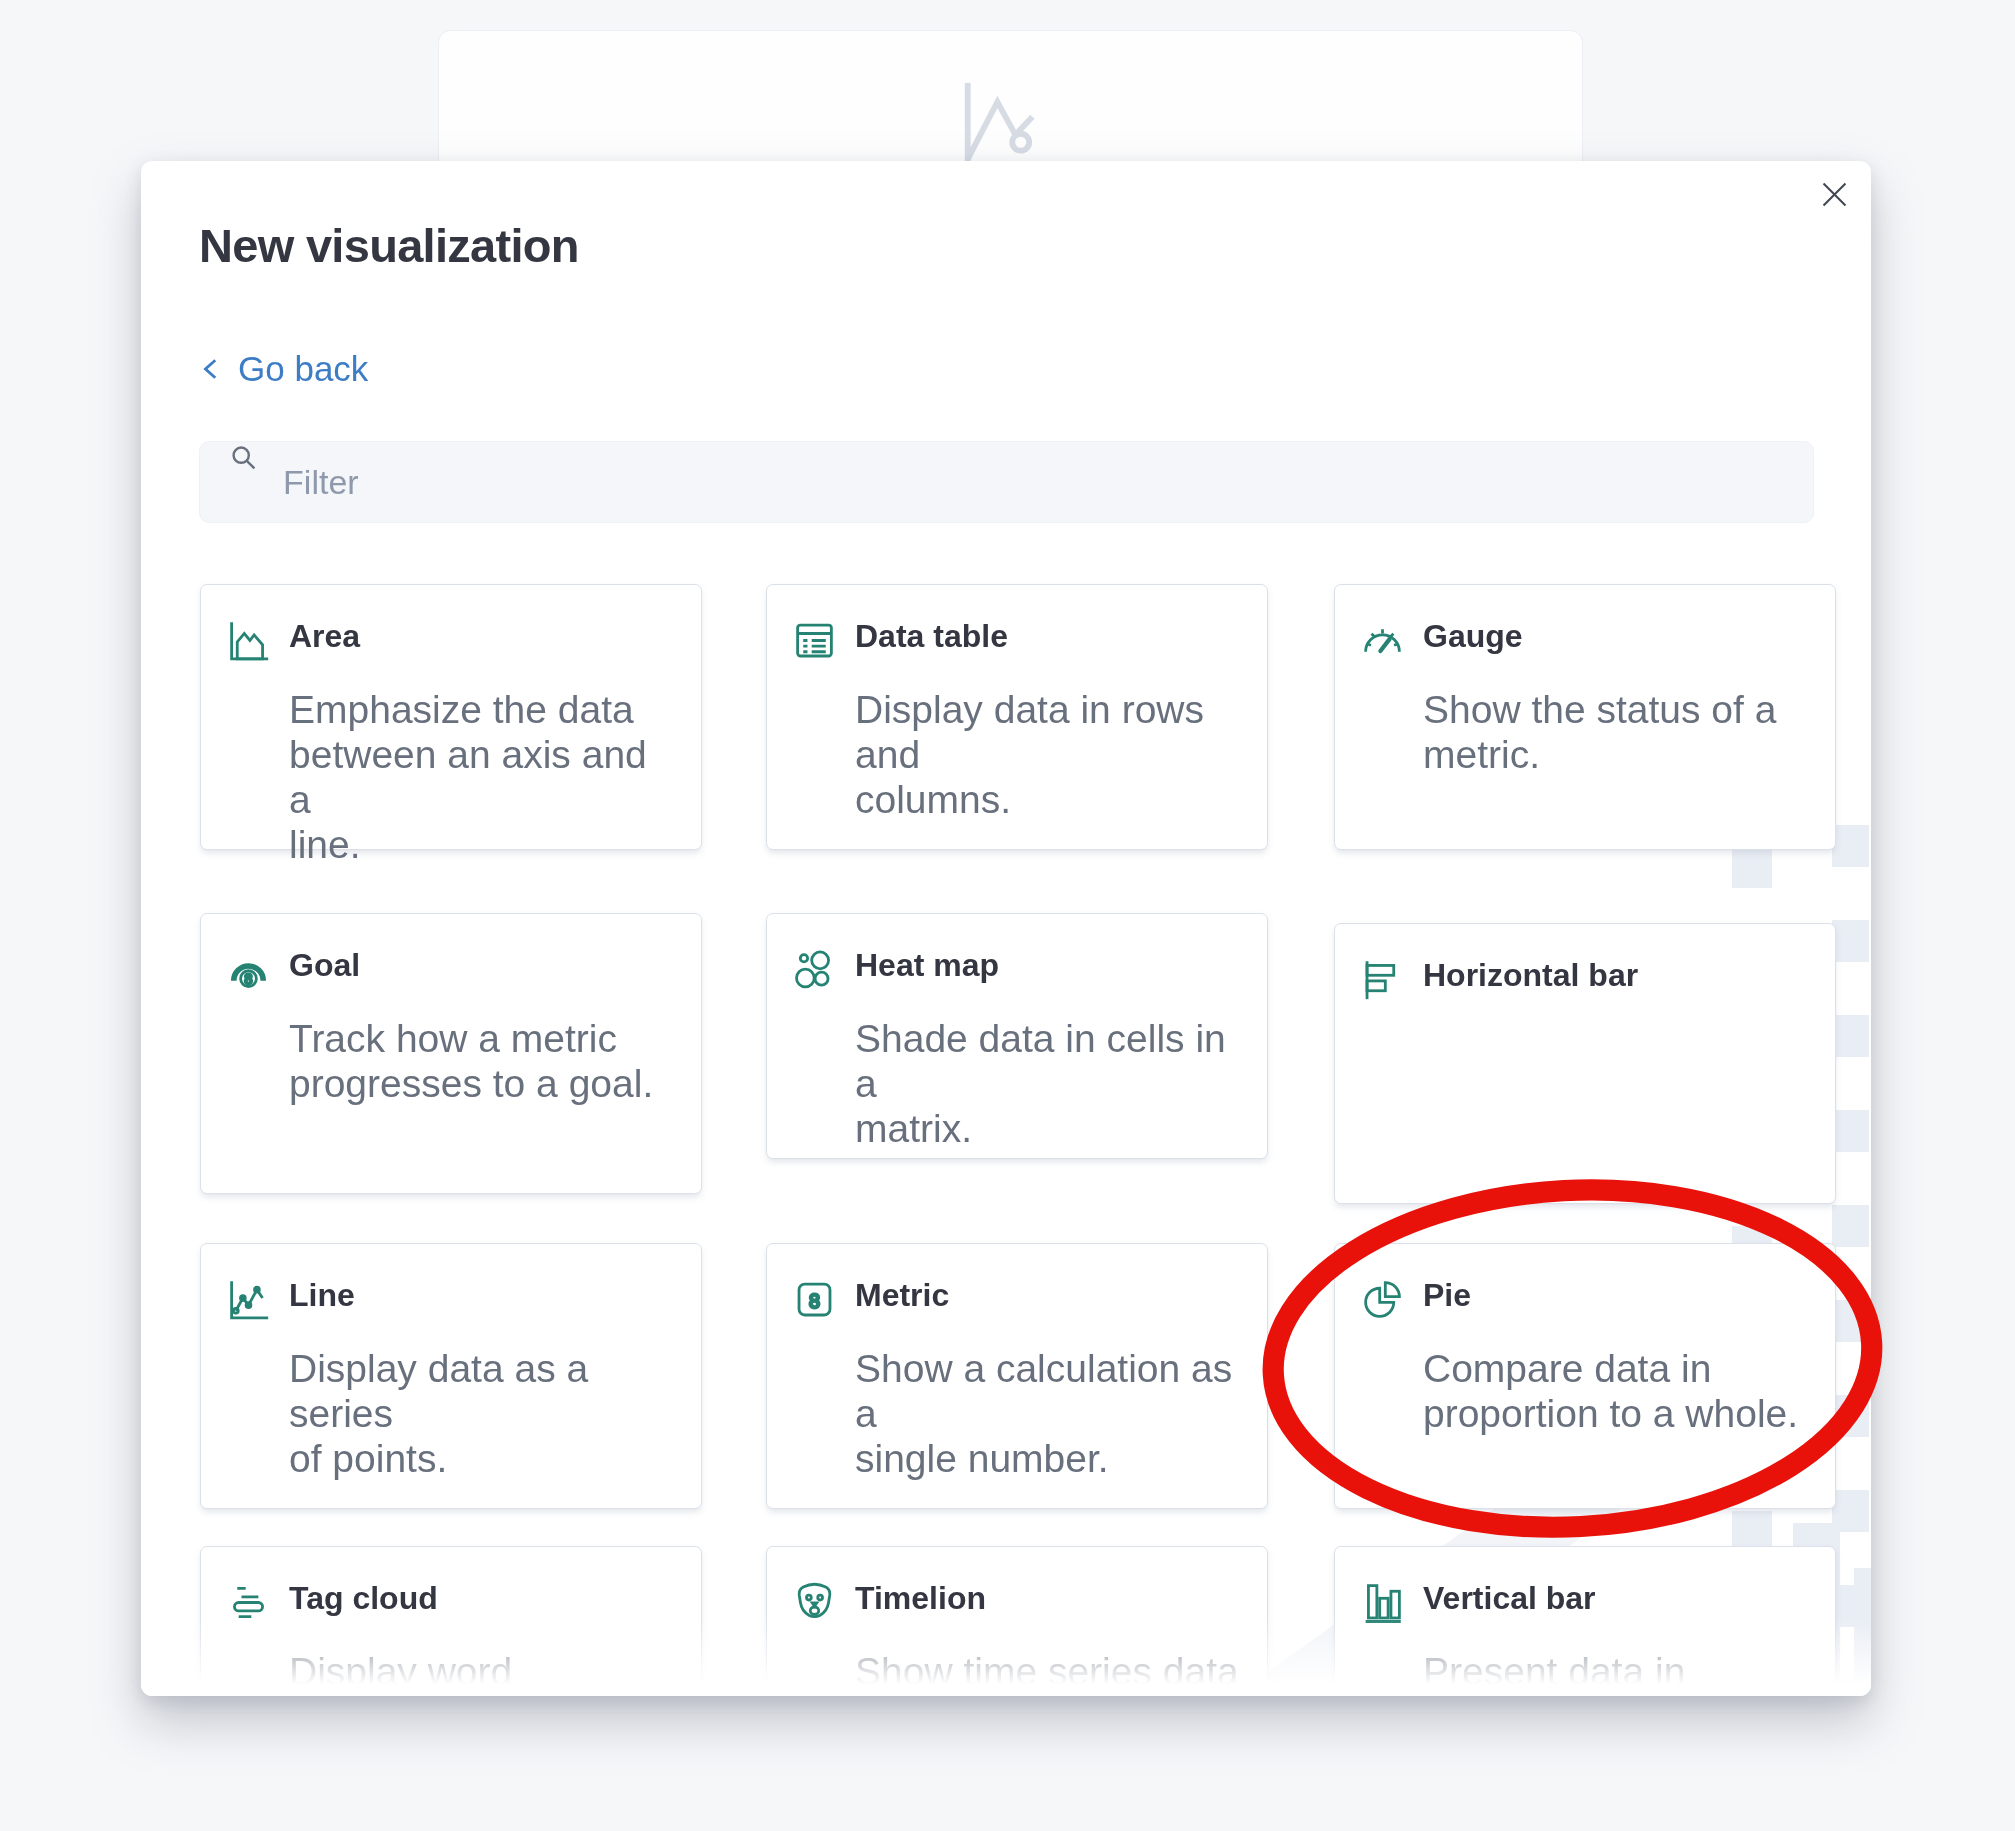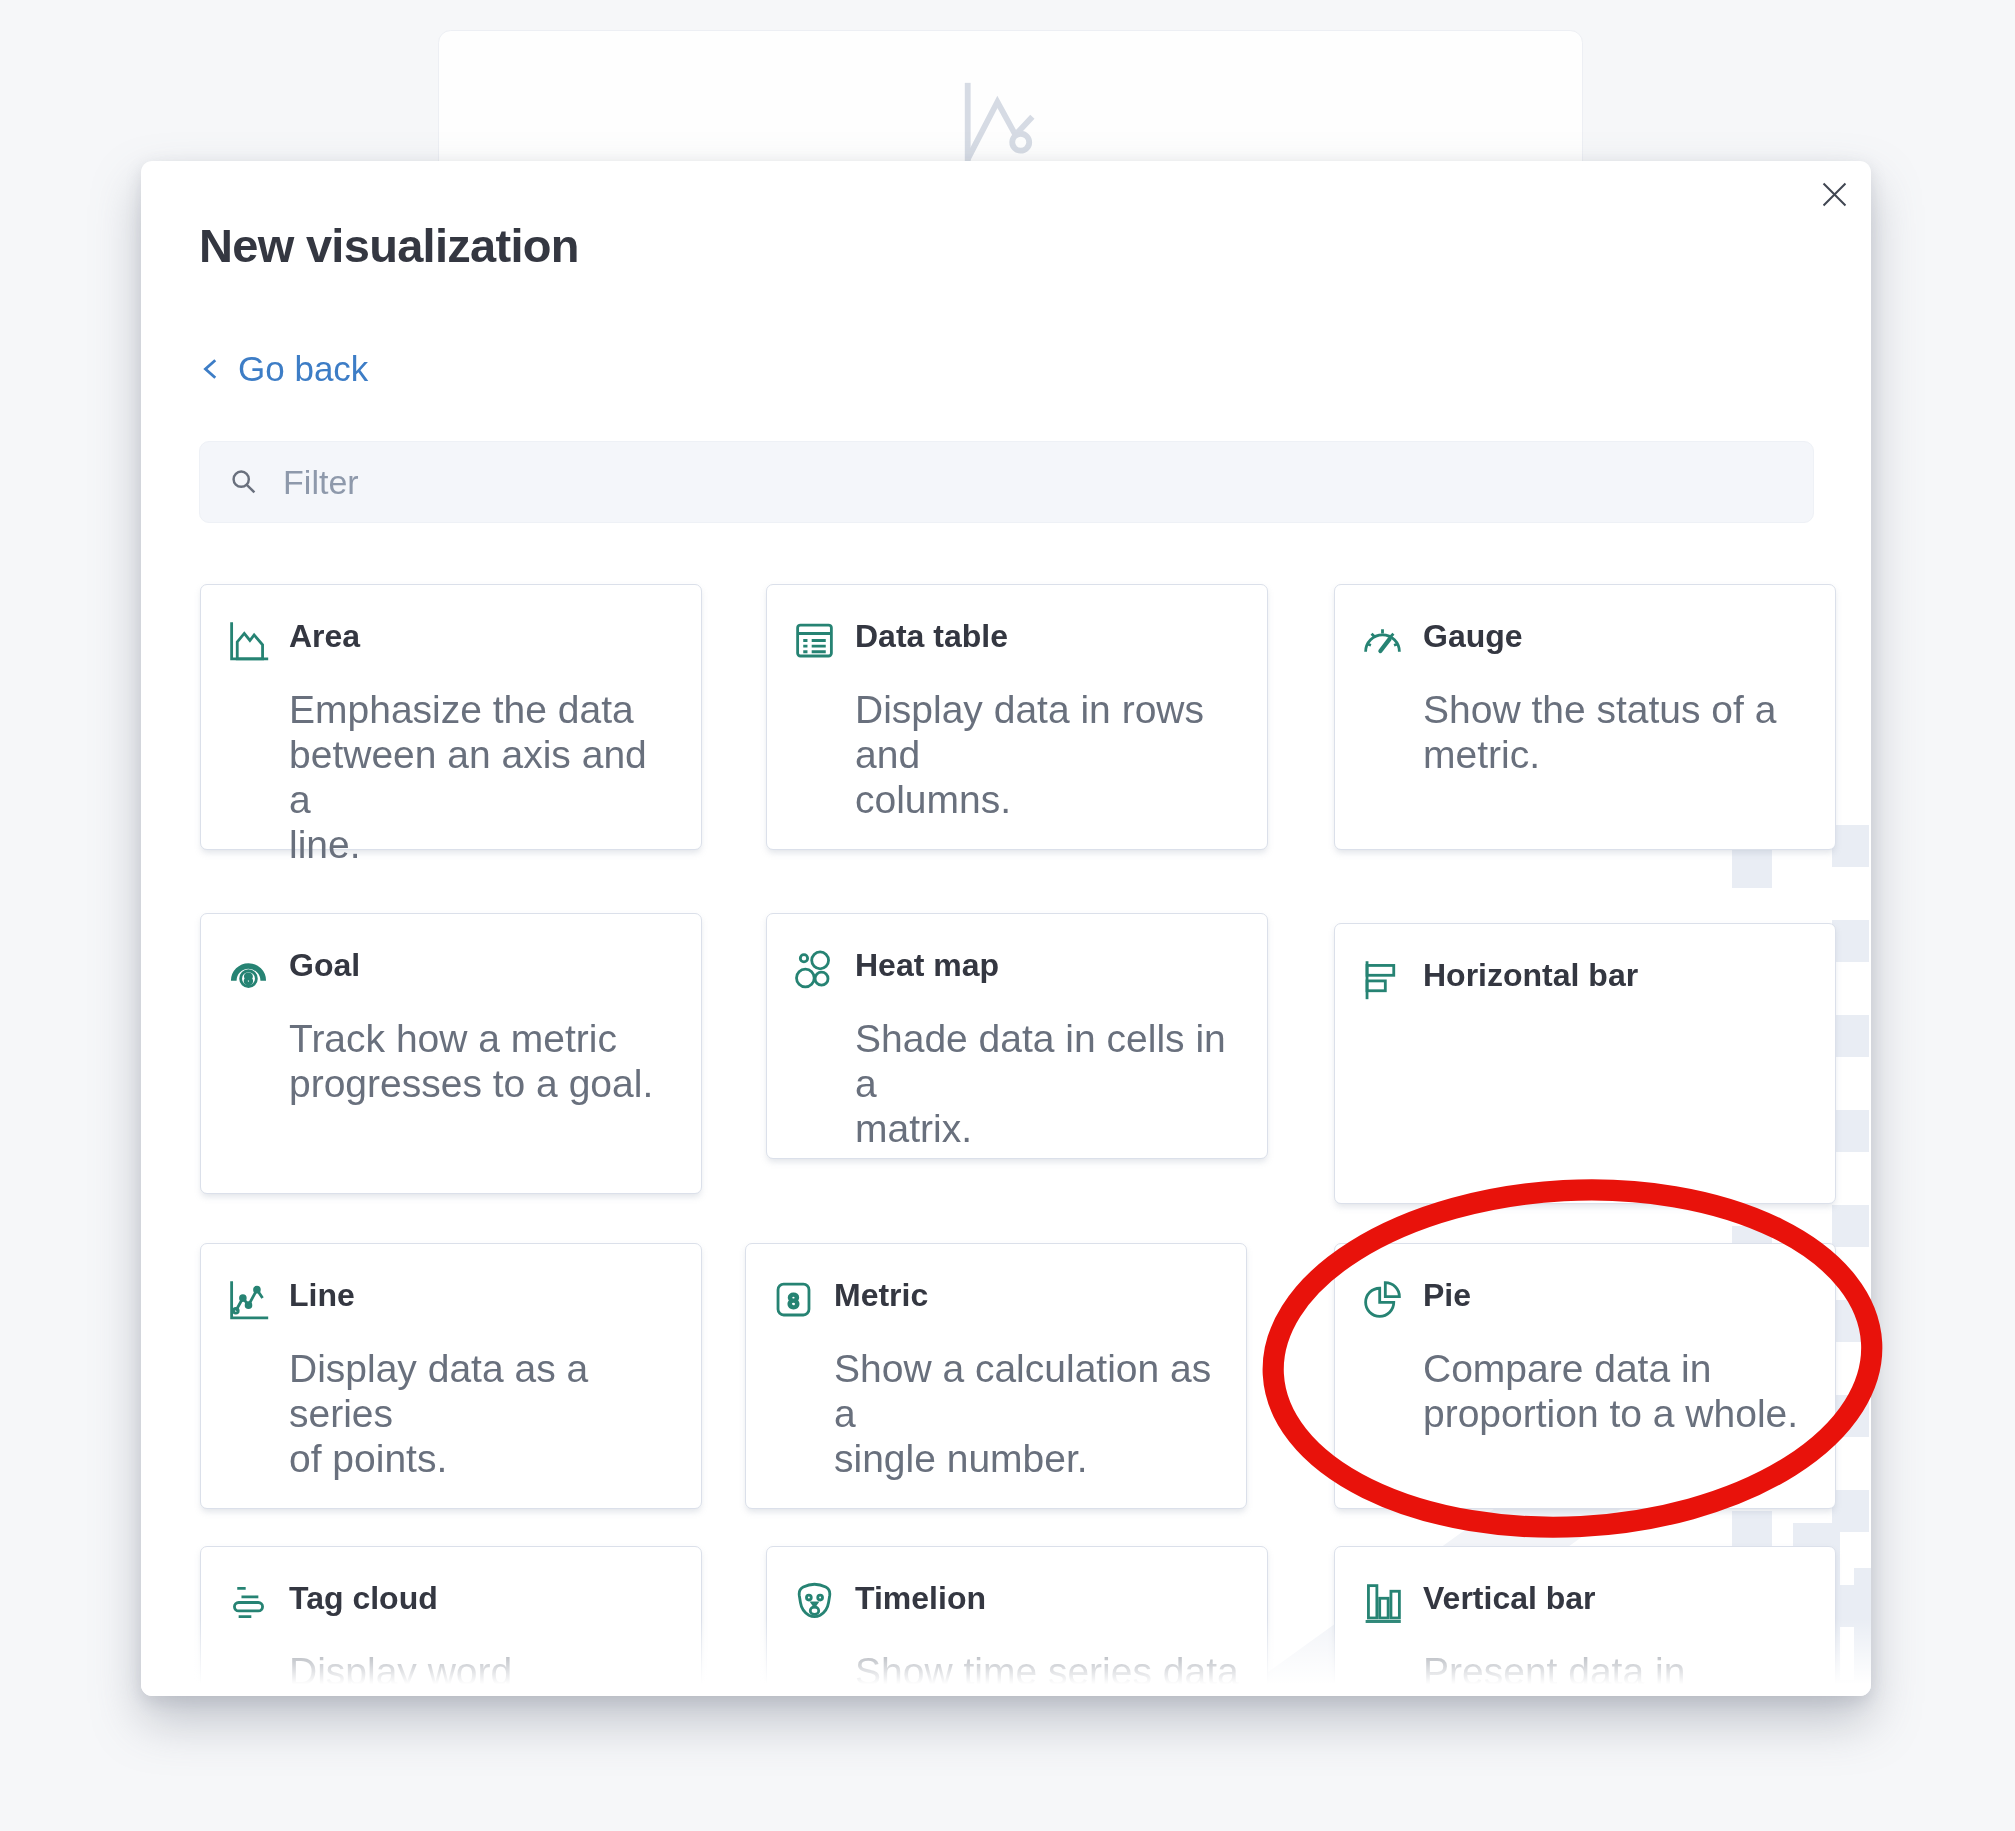--- a/index.html
+++ b/index.html
@@ -36,21 +36,21 @@
   }
   .go-back{
     position:absolute;left:59px;top:188px;display:flex;align-items:center;gap:14px;
     color:#3d7dc6;font-size:35px;font-weight:500;cursor:pointer;z-index:3;
   }
   .go-back svg{width:24px;height:24px;stroke:#3d7dc6;stroke-width:2.6;fill:none;}
 
   .filter-box{
     position:absolute;left:58px;top:280px;width:1615px;height:82px;box-sizing:border-box;
     background:#f4f6fa;border:0.7px solid #eef1f6;border-radius:10px;
-    display:flex;align-items:center;z-index:3;
+    display:flex;align-items:flex-start;z-index:3;
   }
   .filter-box .search-ic{width:32.5px;height:32.5px;margin-left:28px;flex:0 0 auto;}
   .filter-box .search-ic svg{width:100%;height:100%;stroke:#69707d;stroke-width:2.4;fill:none;}
   .filter-box input{
     flex:1;height:100%;border:none;outline:none;background:transparent;
     font-family:inherit;font-size:34px;color:#343741;padding:0 28px 0 22.6px;
   }
   .filter-box input::placeholder{color:#8e99ab;}
 
   
@@ -272,21 +272,21 @@
       <div class="card" style="left: 59px; top: 1082px; height: 266px;">
     <span class="card-icon">
       <svg viewBox="0 0 32 32">
             <use href="#sym-line"></use>
           </svg>
     </span>
     <div class="card-title">Line</div>
     <div class="card-desc">Display data as a series
 of points.</div>
   </div>
-      <div class="card" style="left: 604px; top: 1082px; height: 266px; padding-left: 23px;">
+      <div class="card" style="left: 625px; top: 1082px; height: 266px; padding-left: 23px;">
     <span class="card-icon">
       <svg viewBox="0 0 32 32">
             <use href="#sym-metric"></use>
           </svg>
     </span>
     <div class="card-title">Metric</div>
     <div class="card-desc">Show a calculation as a
 single number.</div>
   </div>
       <div class="card" style="left: 1193px; top: 1082px; height: 266px;">

